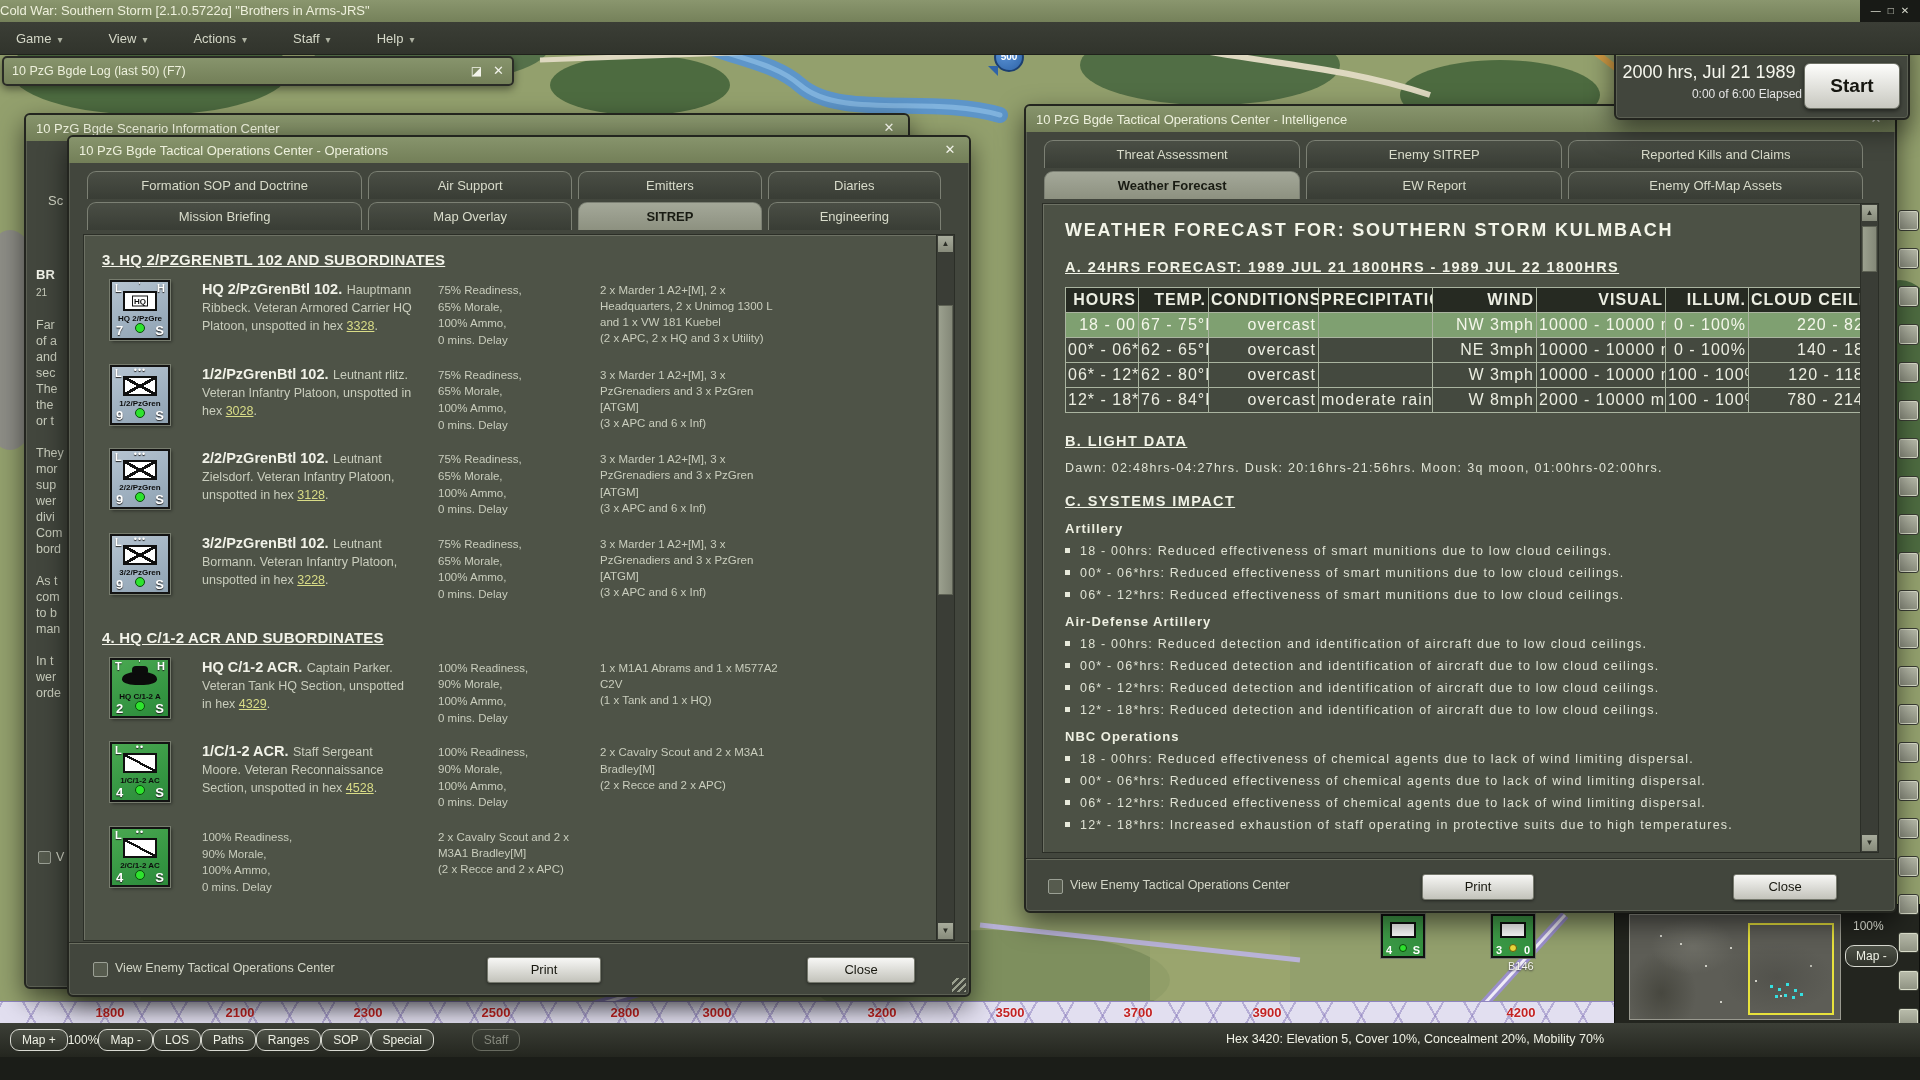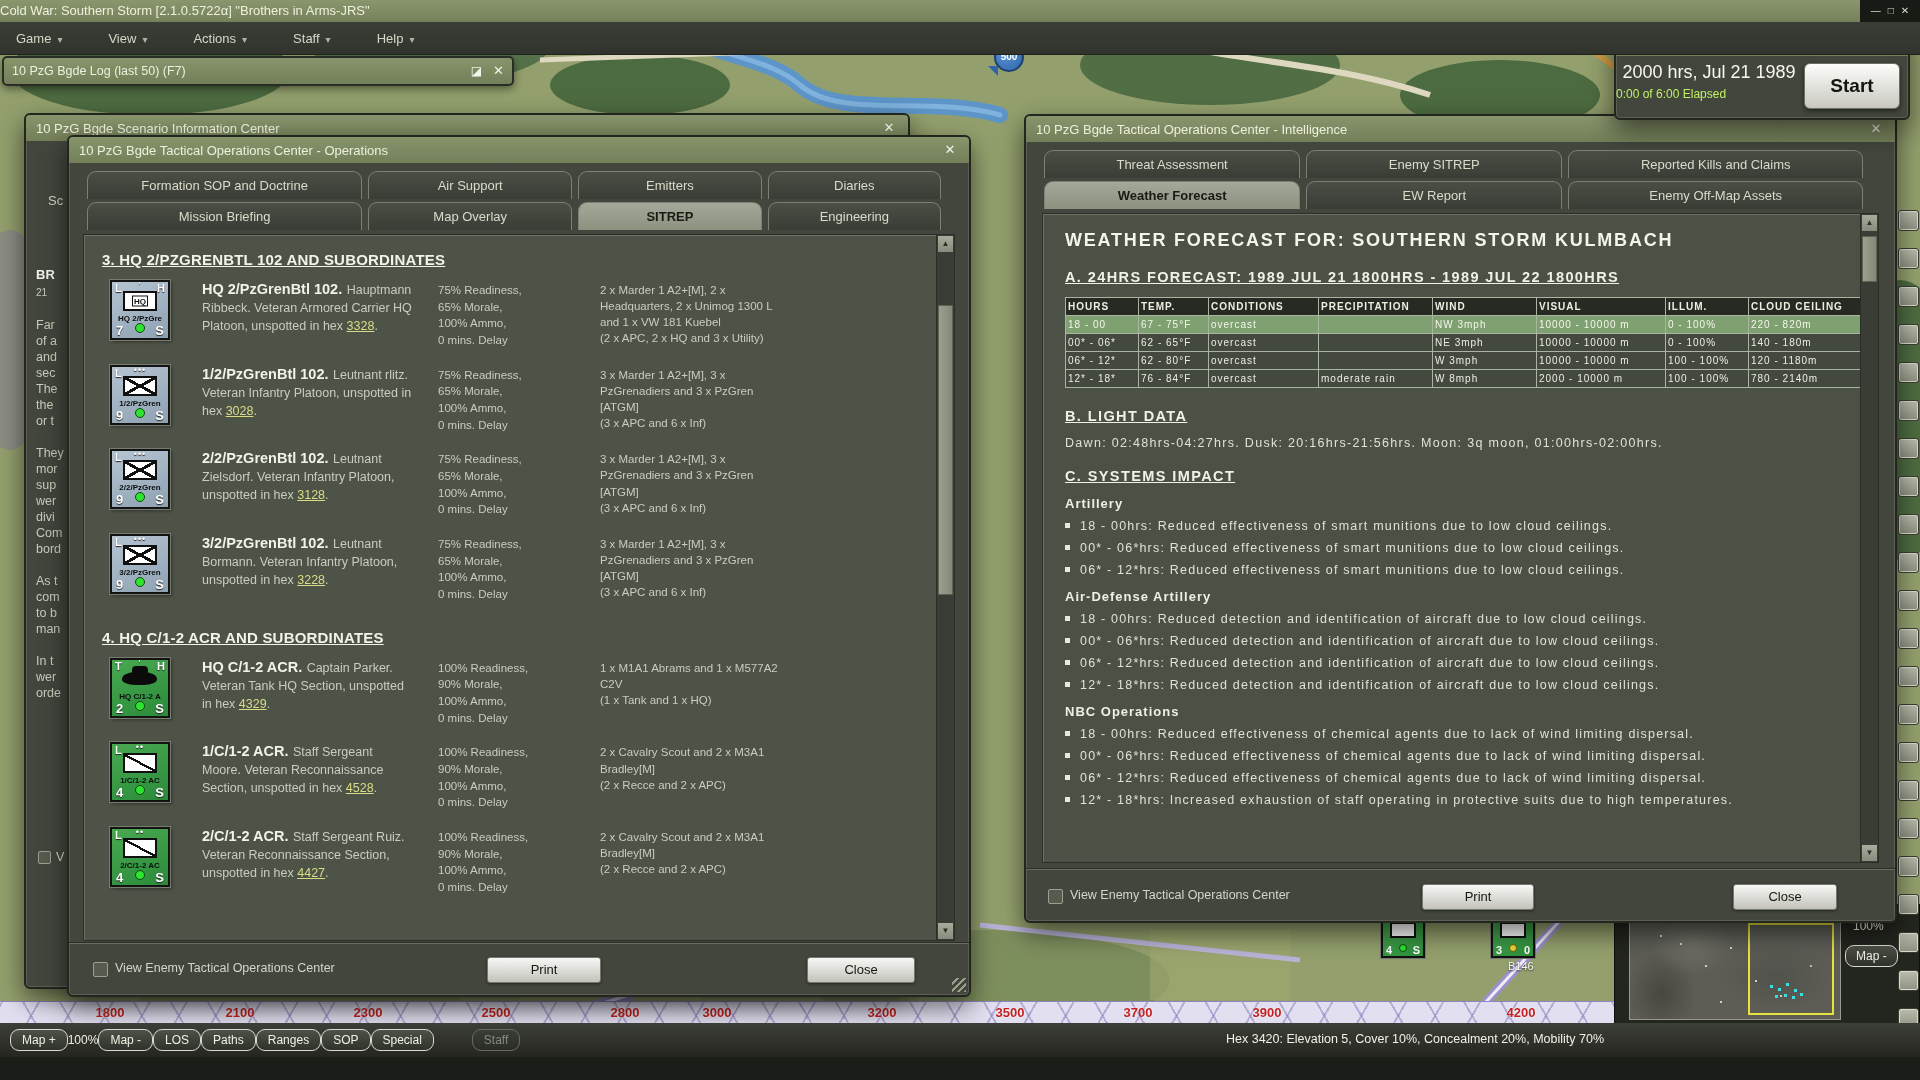--- a/index.html
+++ b/index.html
@@ -116,33 +116,33 @@
   .sb-up{top:1px;} .sb-down{bottom:1px;}
   .sb-thumb{position:absolute;left:1px;width:15px;background:linear-gradient(90deg,#9ba08e,#848878);
     border:1px solid #5d6154;box-sizing:border-box;cursor:grab;}
   #ops-thumb{top:70px;height:290px;}
   #ops-footer .chk{left:24px;top:19px;}
   #ops-footer .chk-label{left:46px;top:18px;}
   #ops-print{left:418px;top:14px;width:112px;}
   #ops-close{left:738px;top:14px;width:106px;}
 
   
-  #intelligence-window{left:1024px;top:114px;width:869px;height:805px;z-index:3;}
+  #intelligence-window{left:1024px;top:104px;width:869px;height:805px;z-index:3;}
   #int-tabs-wrap{position:absolute;left:0;right:14px;top:34px;}
   #int-content{position:absolute;left:16px;right:16px;top:97px;bottom:58px;background:#4c5145;
     border:1px solid #2b2e27;box-shadow:inset 1px 1px 0 #6d7164;overflow:hidden;
     padding:16px 40px 0 22px;box-sizing:border-box;}
   .wx-heading{font-size:18px;font-weight:bold;letter-spacing:1.8px;color:#f3f5e9;margin-bottom:18px;}
   .wx-sec{font-size:14.5px;font-weight:bold;letter-spacing:1.4px;color:#f0f2e6;
     text-decoration:underline;margin-bottom:12px;}
   .wx-table{display:inline-block;border:1px solid #aab4a0;border-right:none;border-bottom:none;
     margin-bottom:20px;}
   .wx-row{display:grid;grid-template-columns:73px 70px 110px 114px 104px 129px 83px 142px;}
   .wx-cell{border-right:1px solid #aab4a0;border-bottom:1px solid #aab4a0;padding:3px 2px;
-    font-size:10px;letter-spacing:1px;text-align:left;color:#eceee2;white-space:nowrap;
+    font-size:16px;letter-spacing:1px;text-align:right;color:#eceee2;white-space:nowrap;
     overflow:hidden;background:#44493f;}
   .wx-head .wx-cell{background:#262a22;font-weight:bold;}
   .wx-row.hl .wx-cell{background:#7fa071;color:#f4f6ea;}
   .light-line{font-size:12.5px;letter-spacing:1.3px;color:#dfe2d4;margin:0 0 18px 0;}
   .impact-h{font-size:13px;font-weight:bold;letter-spacing:1px;color:#eef0e2;margin:12px 0 8px 0;}
   .impact-line{font-size:12.5px;letter-spacing:1.2px;color:#dfe2d4;margin-bottom:8px;
     display:flex;align-items:baseline;}
   .bullet-sq{display:inline-block;width:5px;height:5px;background:#e8eadb;margin-right:10px;
     flex:none;transform:translateY(-2px);}
   #int-scroll{right:0;}
@@ -150,21 +150,21 @@
   #int-footer .chk{left:22px;top:20px;}
   #int-footer .chk-label{left:44px;top:19px;}
   #int-print{left:396px;top:15px;width:110px;}
   #int-close{left:707px;top:15px;width:102px;}
 
   
   #setup-panel{left:1614px;top:30px;width:292px;height:86px;z-index:4;}
   #setup-panel .win-titlebar{height:24px;font-size:12.5px;}
   #setup-time{position:absolute;left:0;top:30px;width:186px;text-align:center;color:#f6f7ee;
     font-size:18px;}
-  #setup-elapsed{position:absolute;left:0;top:55px;width:186px;text-align:left;color:#bef264;
+  #setup-elapsed{position:absolute;left:0;top:55px;width:186px;text-align:right;color:#e5e5e5;
     font-size:12px;}
   #setup-start{position:absolute;right:8px;top:31px;width:94px;height:44px;border-radius:6px;
     background:linear-gradient(#fdfdfb,#c8c8c0);border:1px solid #6e7166;color:#15150f;
     font-size:19px;font-weight:bold;text-align:center;line-height:44px;
     box-shadow:0 2px 4px rgba(0,0,0,.5);cursor:pointer;}
 
   
   #log-window{position:absolute;left:2px;top:56px;width:512px;height:30px;z-index:2;
     background:linear-gradient(#87946c,#737f58);border:2px solid #2a2c26;border-radius:5px;
     box-shadow:0 3px 9px rgba(0,0,0,.45);color:#edf0dc;font-size:12.5px;display:flex;
@@ -640,24 +640,20 @@
               <div class="counter green">
                 <span class="c-tl">L</span>
                 <span class="c-dots">••</span>
                 <span class="c-tr"></span>
                 <span class="c-sym sym-recce"></span>
                 <span class="c-label">2/C/1-2 AC</span>
                 <span class="c-bl">4</span>
                 <span class="c-dot"></span>
                 <span class="c-br">S</span>
               </div>
-              <div class="u-text">
-                <span class="u-title">2/C/1-2 ACR.</span>
-                <span class="u-desc"><span>Staff Sergeant Ruiz. Veteran Reconnaissance Section, unspotted in hex</span> <span class="hex-wrap"><span class="hexlink">4427</span></span></span>
-              </div>
               <div class="u-stats">
                 <div>100% Readiness,</div>
                 <div>90% Morale,</div>
                 <div>100% Ammo,</div>
                 <div>0 mins. Delay</div>
               </div>
               <div class="u-equip">
                 <div>2 x Cavalry Scout and 2 x M3A1 Bradley[M]</div>
                 <div>(2 x Recce and 2 x APC)</div>
               </div>

